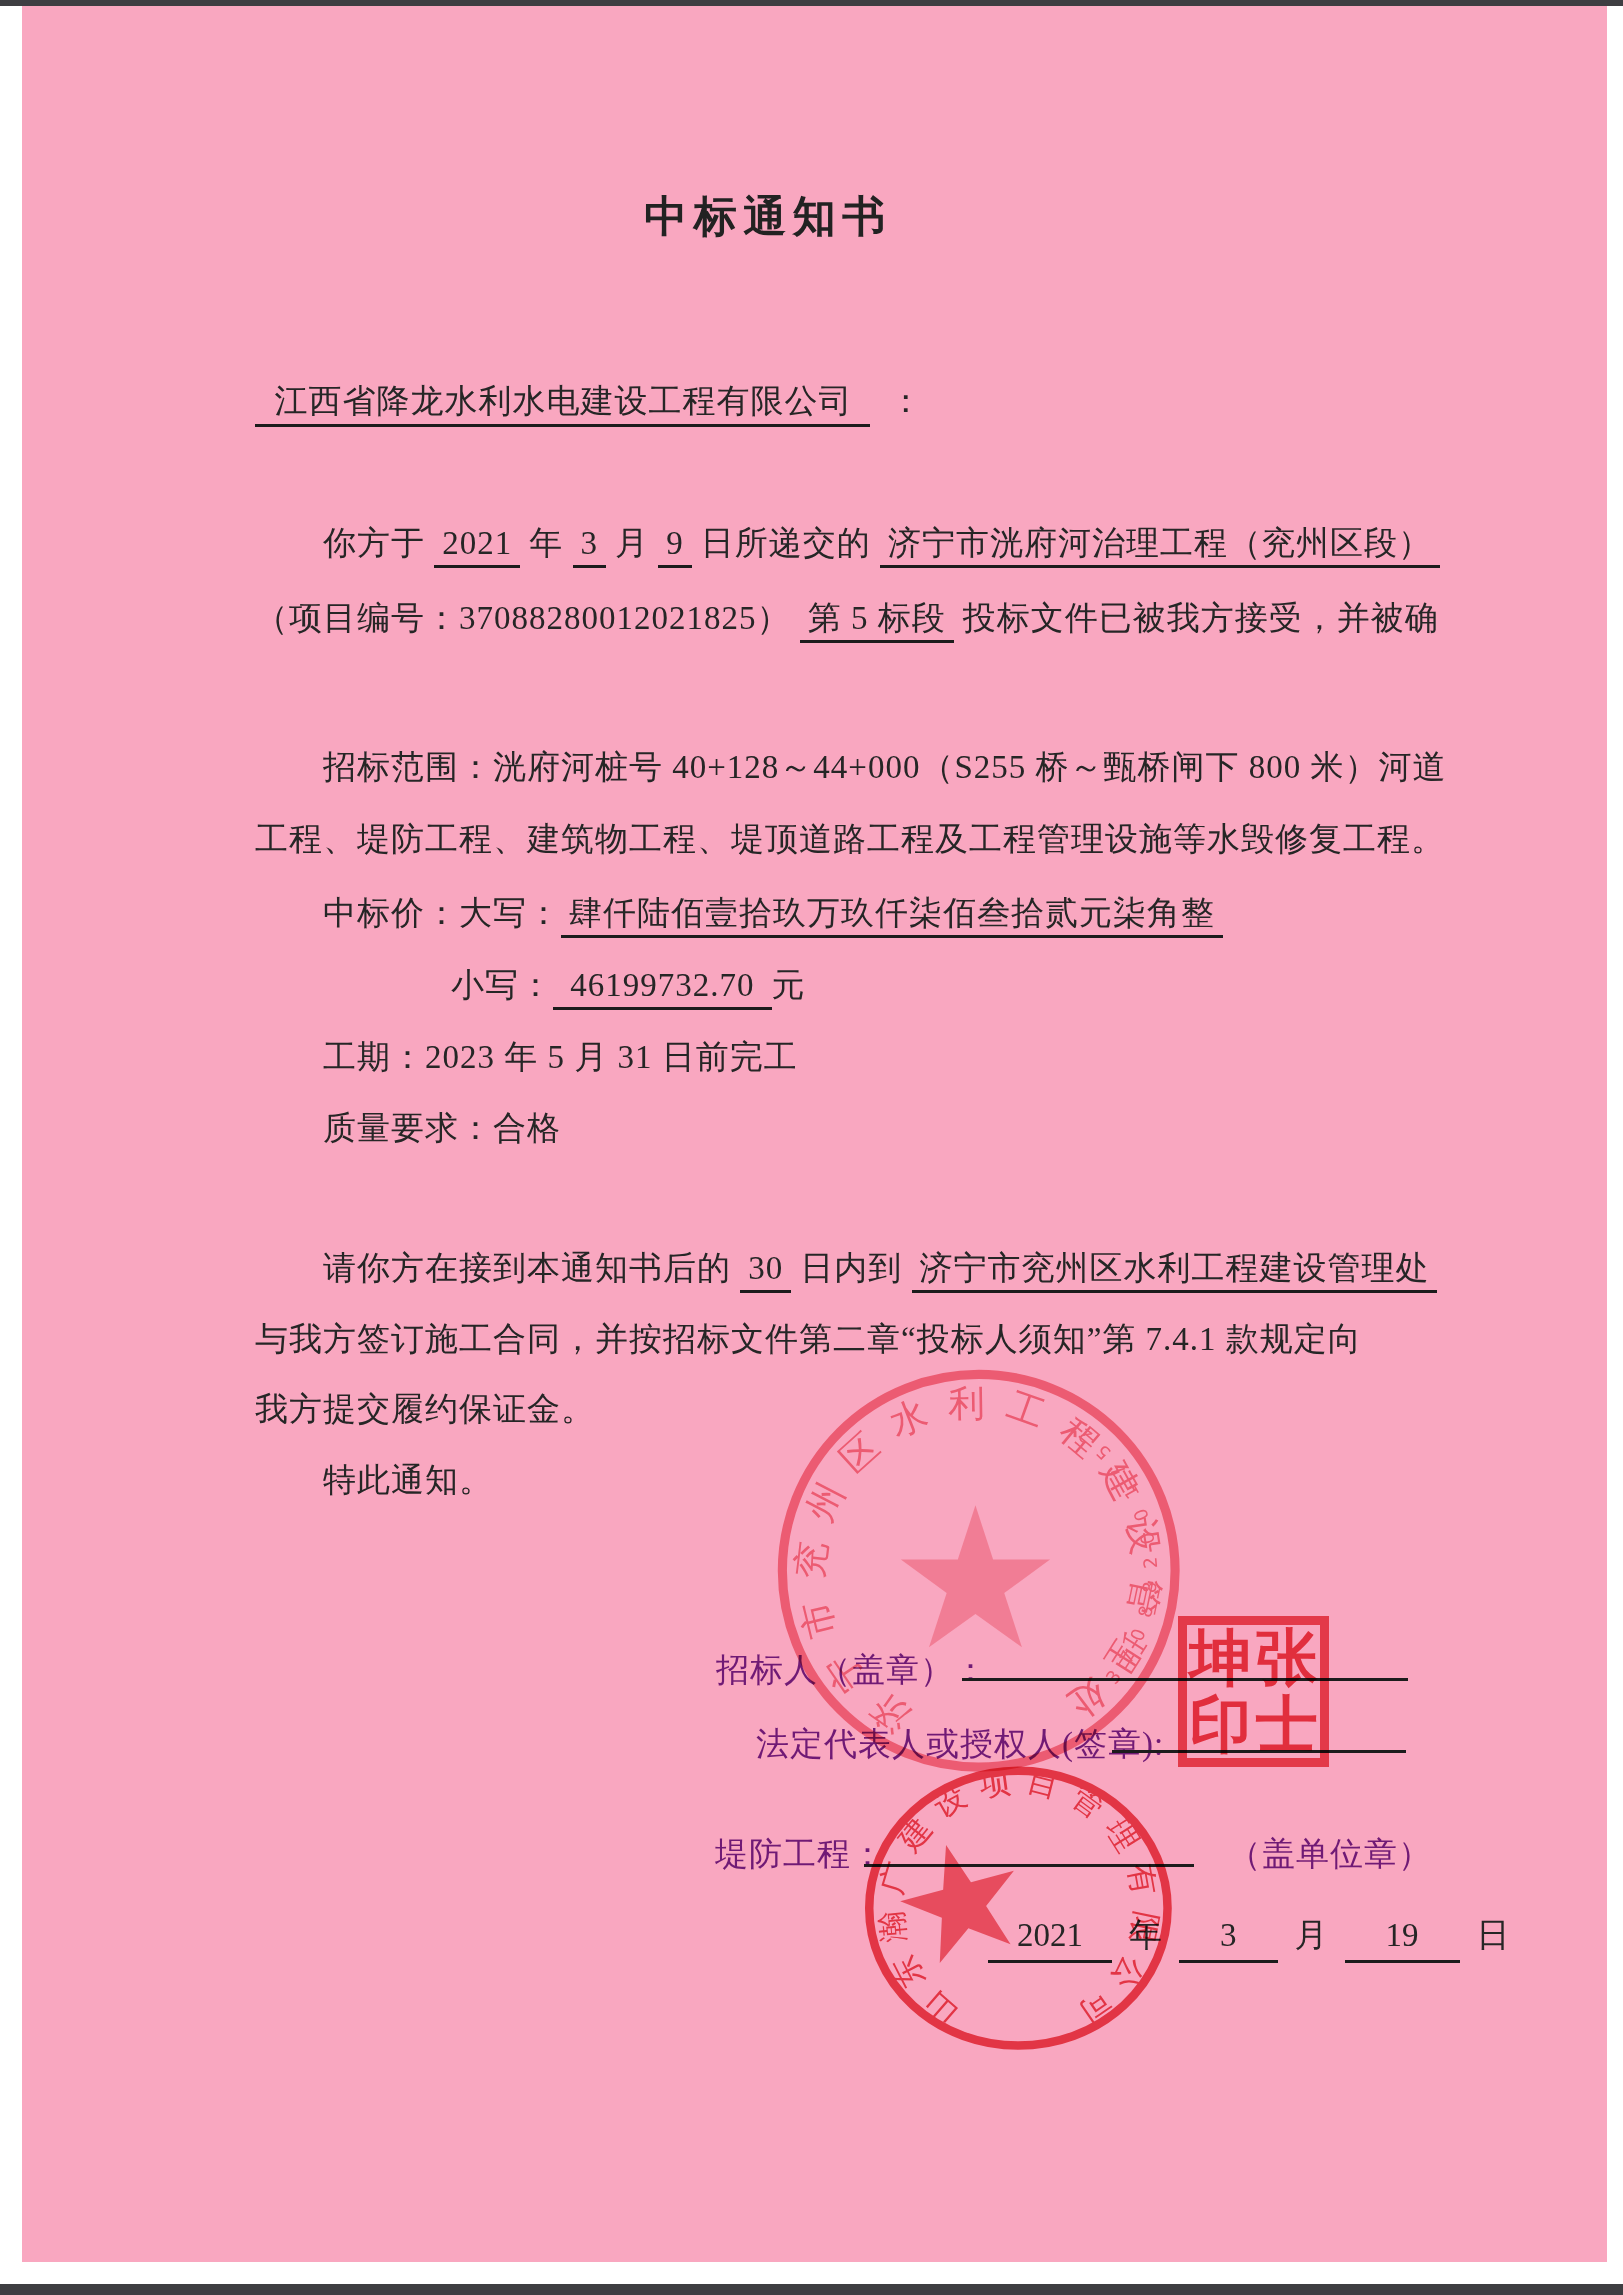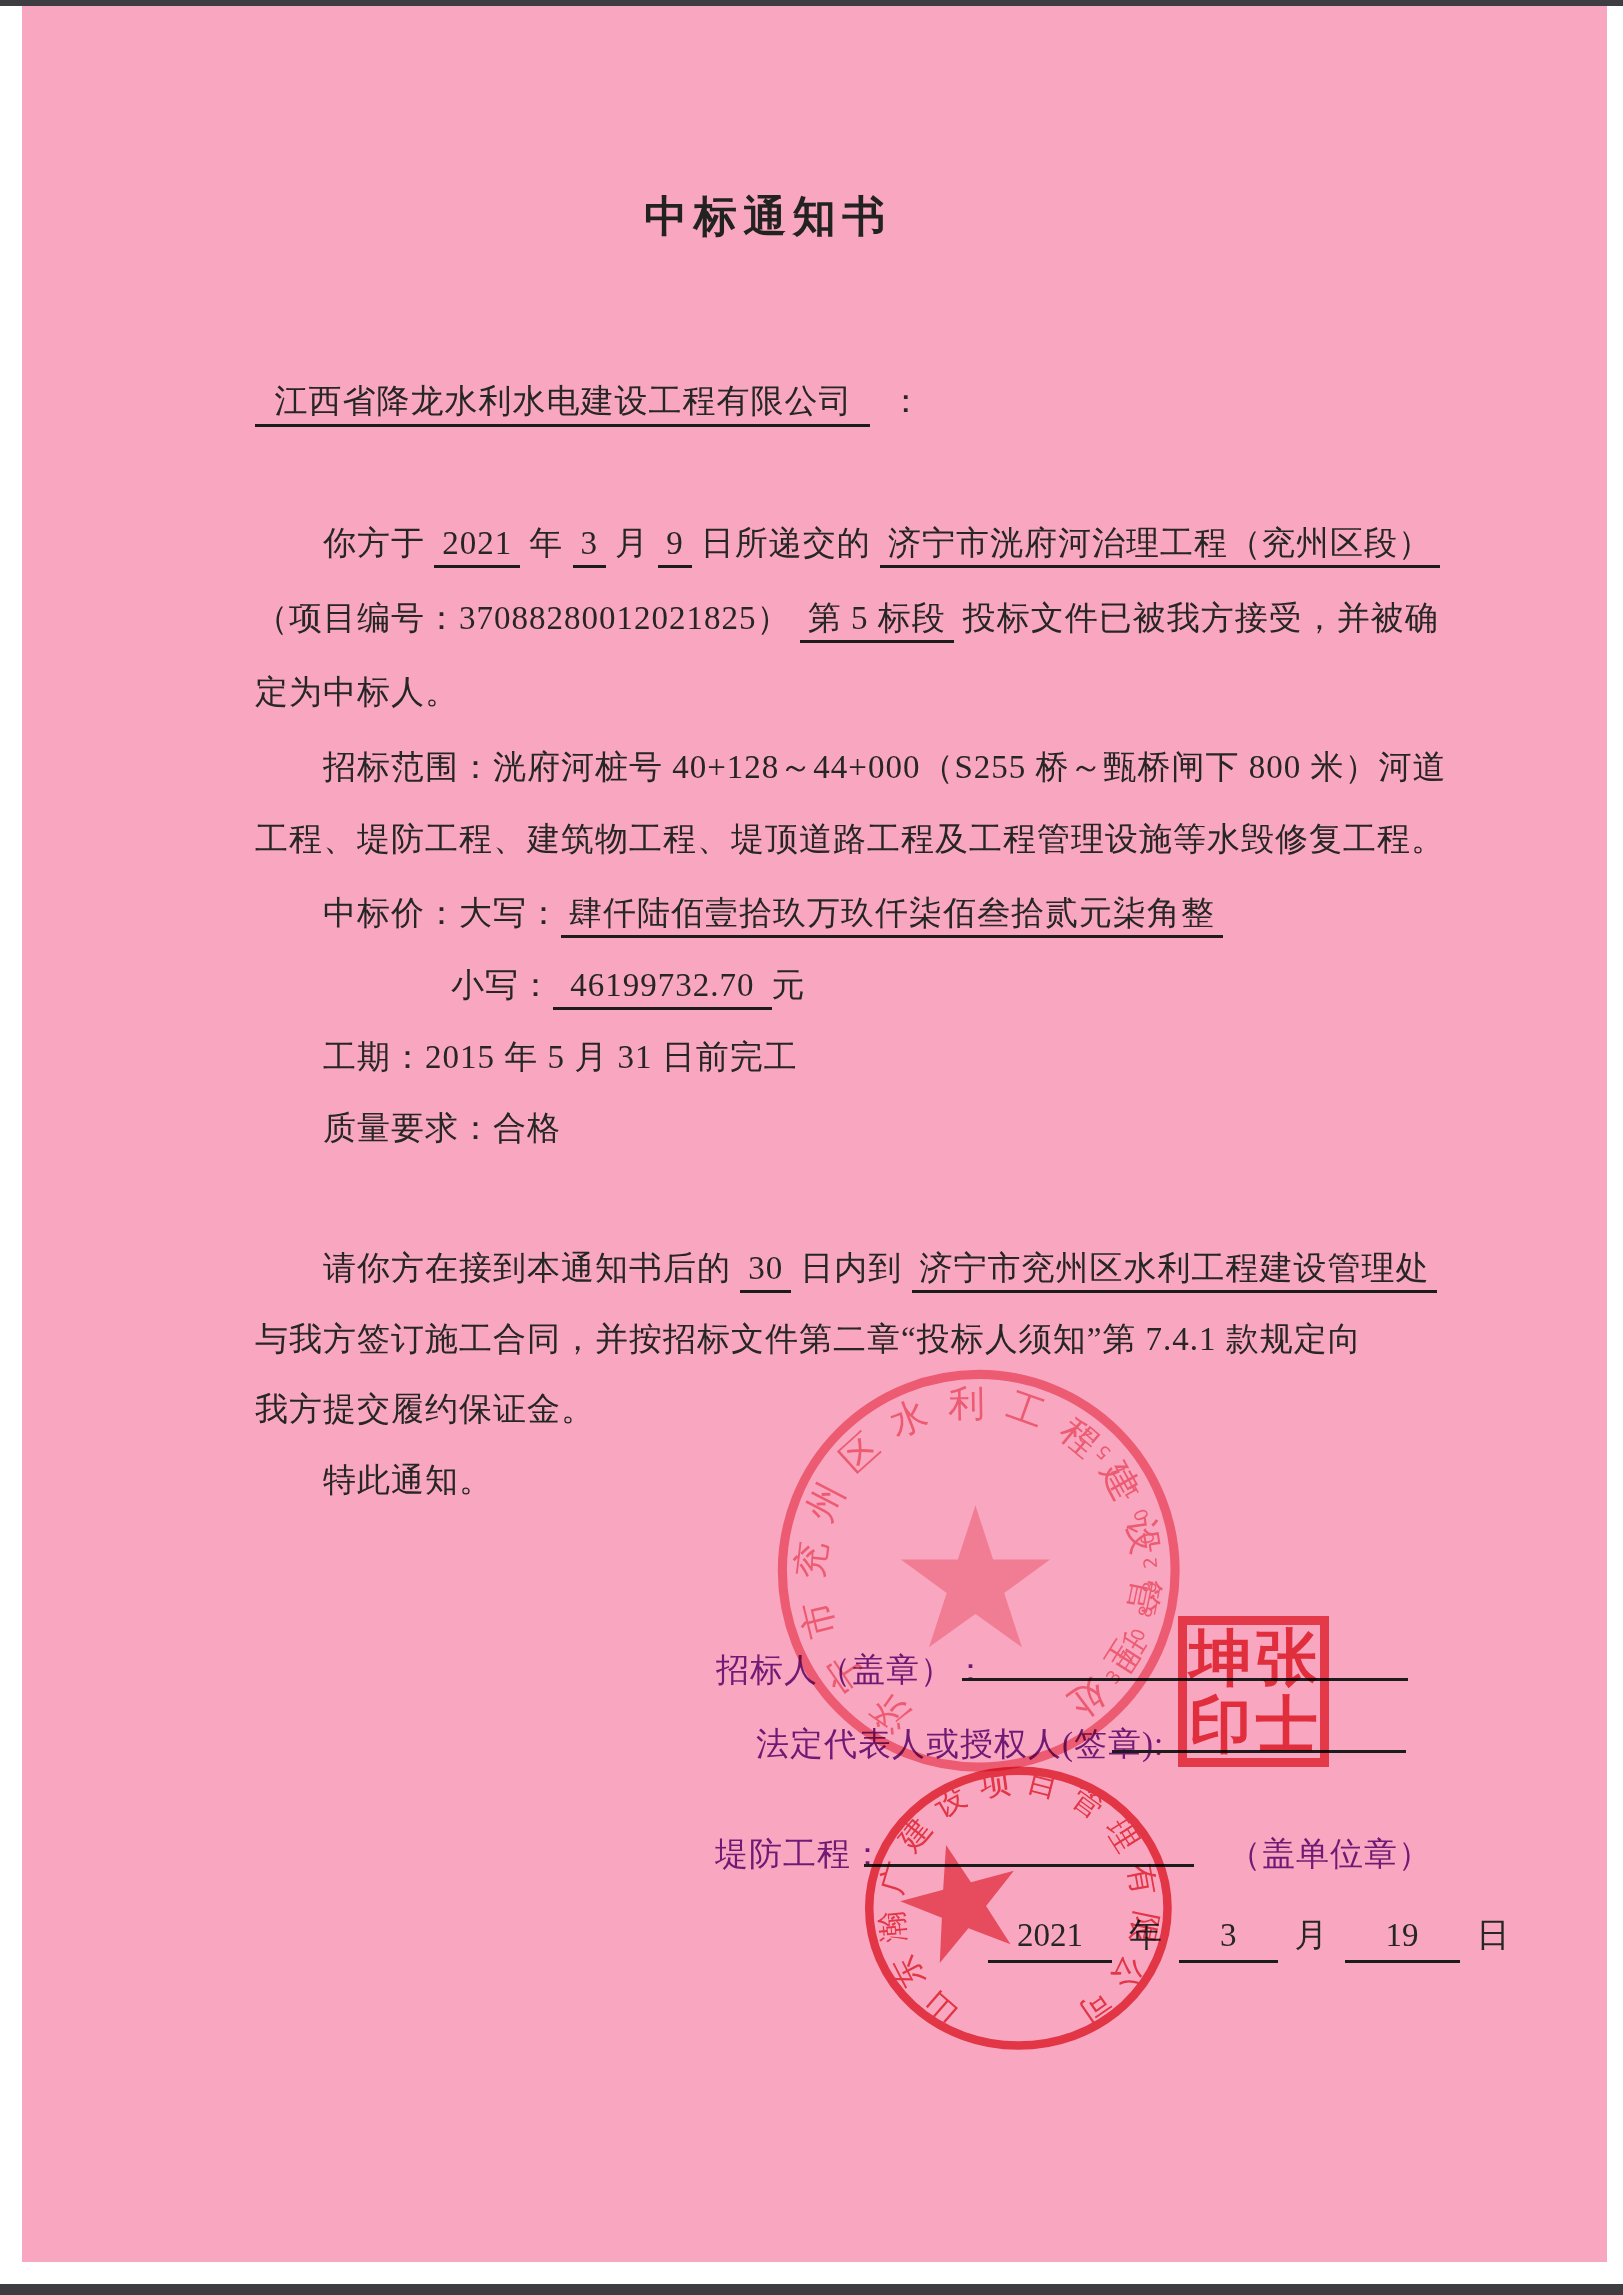--- a/index.html
+++ b/index.html
@@ -66,40 +66,37 @@
   <div class="line" style="top:376px;">
     <span class="u addr-u">江西省降龙水利水电建设工程有限公司</span><span class="addr-colon">：</span>
   </div>
 
   <div class="line indent" style="top:518px;">
     <span>你方于 </span><span class="u">2021</span><span> 年 </span><span class="u">3</span><span> 月 </span><span class="u">9</span><span> 日所递交的 </span><span class="u">济宁市洸府河治理工程（兖州区段）</span>
   </div>
   <div class="line" style="top:593px;">
     <span>（项目编号：37088280012021825） </span><span class="u">第 5 标段</span><span> 投标文件已被我方接受，并被确</span>
   </div>
-  <div class="line" style="top:667px;">
-    <span>定为中标人。</span>
-  </div>
 
   <div class="line indent" style="top:742px;">
     <span>招标范围：洸府河桩号 40+128～44+000（S255 桥～甄桥闸下 800 米）河道</span>
   </div>
   <div class="line" style="top:814px;">
     <span>工程、堤防工程、建筑物工程、堤顶道路工程及工程管理设施等水毁修复工程。</span>
   </div>
 
   <div class="line indent" style="top:888px;">
     <span>中标价：大写：</span><span class="u">肆仟陆佰壹拾玖万玖仟柒佰叁拾贰元柒角整</span>
   </div>
   <div class="line small-line" style="top:960px;">
     <span>小写：</span><span class="u"> 46199732.70 </span><span>元</span>
   </div>
 
   <div class="line indent" style="top:1032px;">
-    <span>工期：2015 年 5 月 31 日前完工</span>
+    <span>工期：2023 年 5 月 31 日前完工</span>
   </div>
   <div class="line indent" style="top:1103px;">
     <span>质量要求：合格</span>
   </div>
 
   <div class="line indent" style="top:1243px;">
     <span>请你方在接到本通知书后的 </span><span class="u">30</span><span> 日内到 </span><span class="u">济宁市兖州区水利工程建设管理处</span>
   </div>
   <div class="line" style="top:1314px;">
     <span>与我方签订施工合同，并按招标文件第二章“投标人须知”第 7.4.1 款规定向</span>

